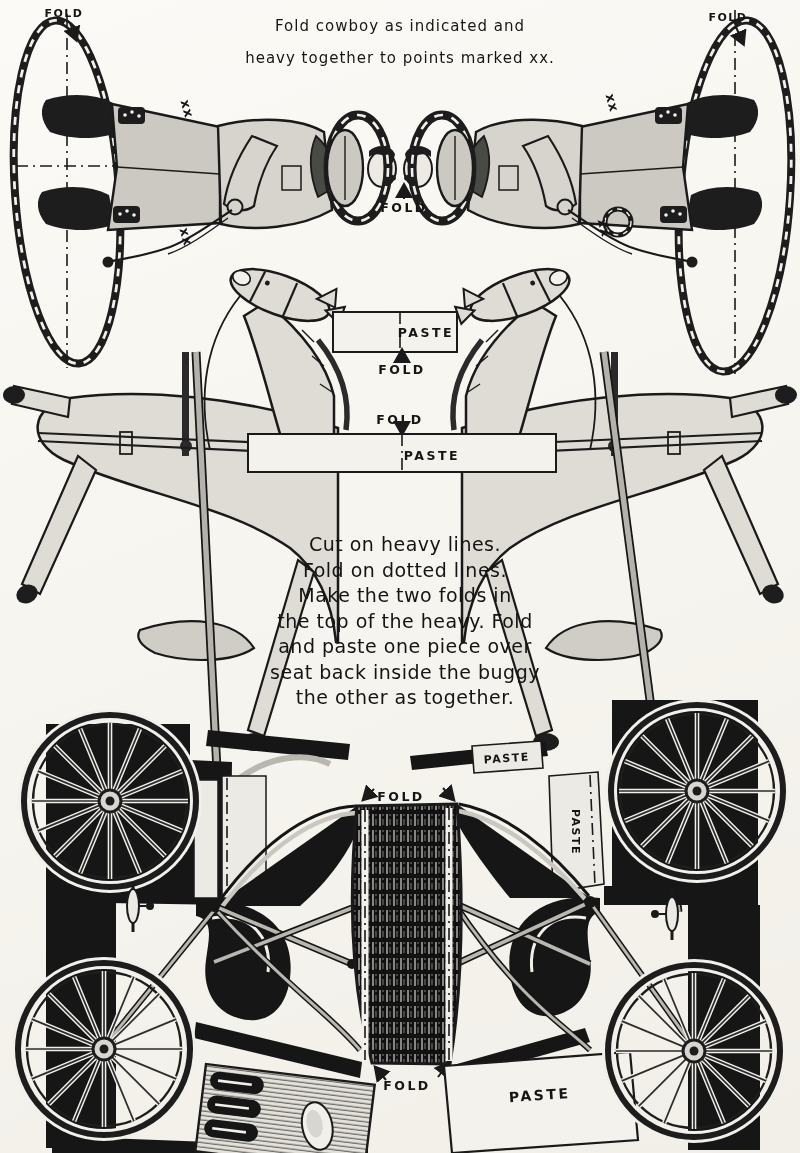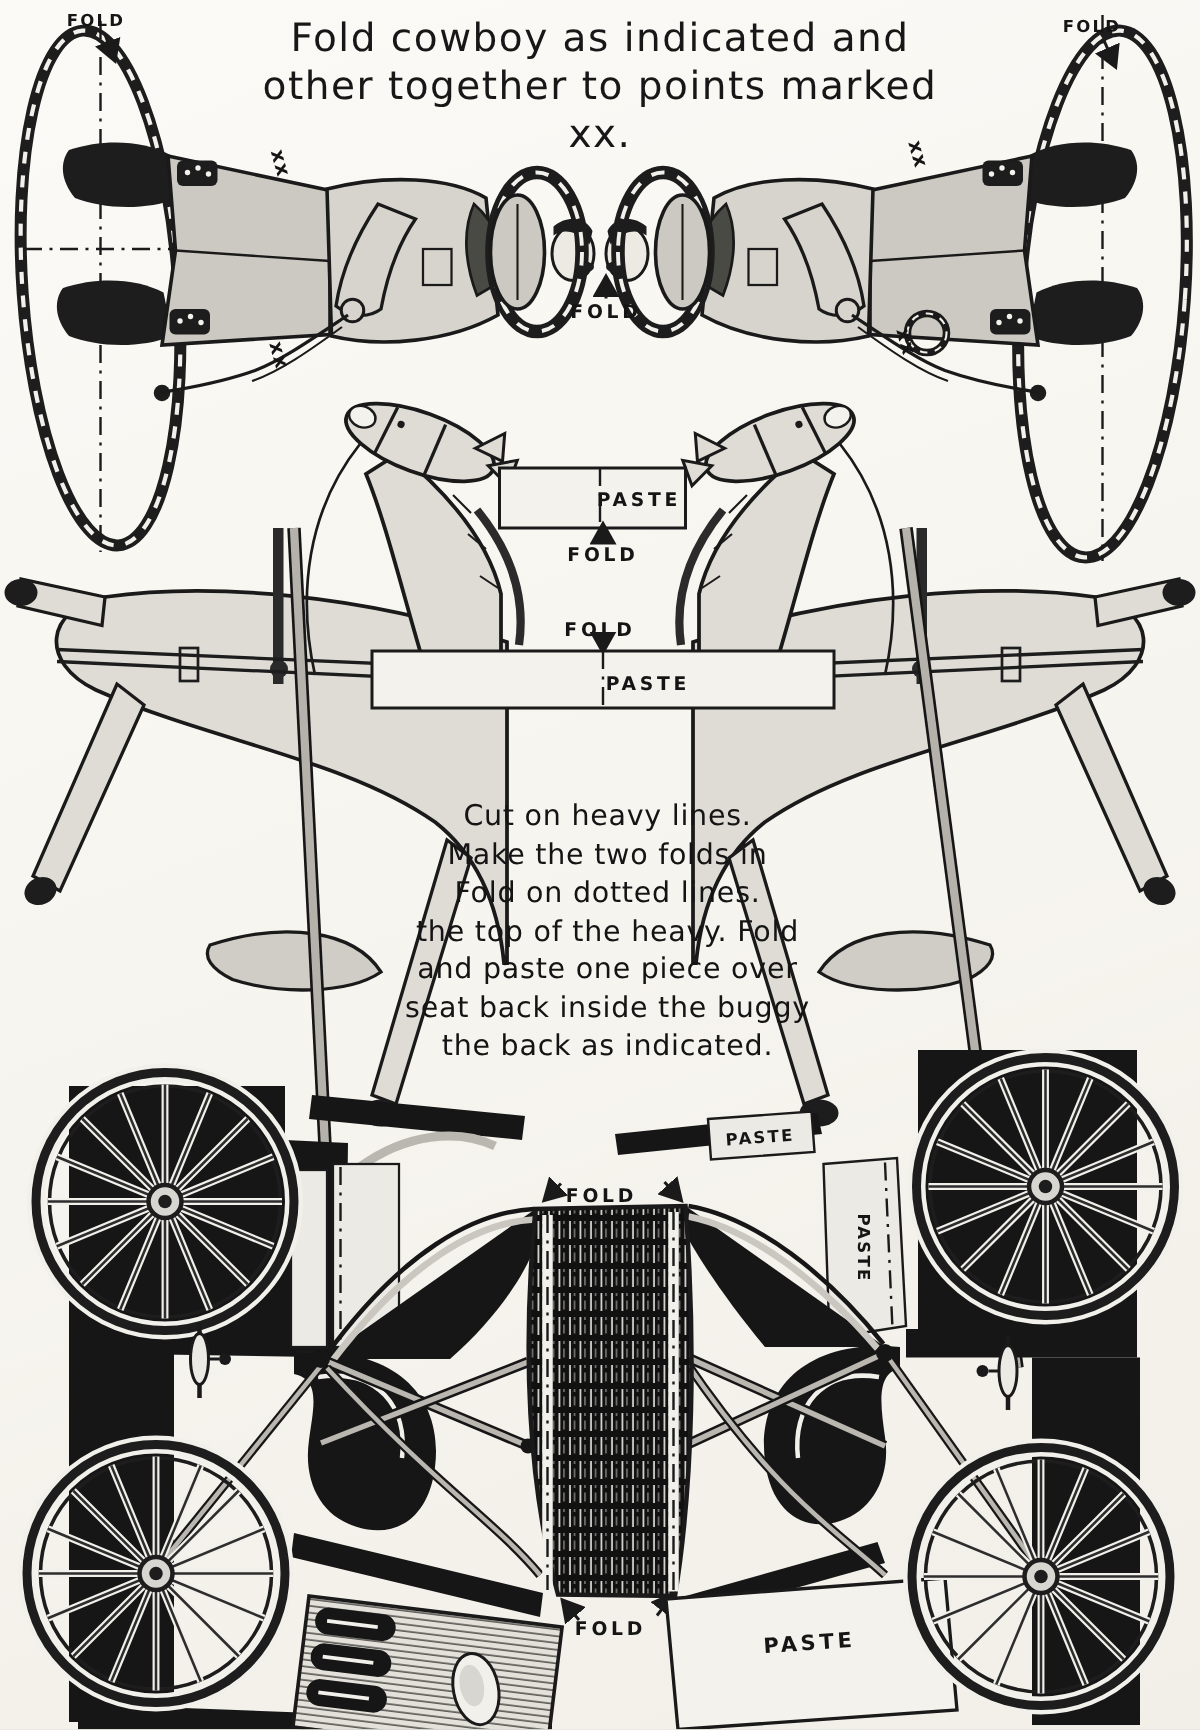--- a/index.html
+++ b/index.html
@@ -1,34 +1,34 @@
 <!DOCTYPE html>
 <html><head>
 <meta charset="utf-8">
 <style>
   html,body{margin:0;padding:0;background:#e8e6e0;}
   .page{position:relative;width:800px;height:1153px;background:linear-gradient(160deg,#fbfaf6 0%,#f6f4ee 55%,#f1efe8 100%);overflow:hidden;font-family:"DejaVu Sans",sans-serif;}
-  .title{position:absolute;left:150px;top:10px;width:500px;text-align:center;color:#171717;font-size:26px;letter-spacing:1px;line-height:32px;font-weight:500;}
+  .title{position:absolute;left:150px;top:10px;width:500px;text-align:center;color:#171717;font-size:15px;letter-spacing:1px;line-height:32px;font-weight:500;}
   .instructions{position:absolute;left:218px;top:532px;width:374px;text-align:center;color:#141414;font-size:19px;line-height:25.5px;letter-spacing:.5px;font-weight:500;}
   svg{position:absolute;left:0;top:0;}
   svg text{font-family:"DejaVu Sans",sans-serif;fill:#151515;}
   .lbl{font-size:12.5px;font-weight:bold;letter-spacing:2.5px;text-anchor:middle;}
   .lbl-sm{font-size:11px;font-weight:bold;letter-spacing:1.5px;text-anchor:middle;}
   .xxm{font-size:13px;font-weight:bold;letter-spacing:1px;text-anchor:middle;}
   .dashdot{stroke:#1a1a1a;stroke-width:1.6;fill:none;stroke-dasharray:12 5 2 5;}
   .arrow{stroke:#1a1a1a;stroke-width:2;fill:none;}
 </style>
 </head>
 <body>
 
 <div class="page">
 
   <div class="title">
     <div>Fold cowboy as indicated and</div>
-    <div>other together to points marked xx.</div>
+    <div>heavy together to points marked xx.</div>
   </div>
 
   <svg width="800" height="1153" viewBox="0 0 800 1153">
     <defs>
       <marker id="ah" markerWidth="9" markerHeight="9" refX="6" refY="4.5" orient="auto">
         <path d="M0,0 L8,4.5 L0,9 Z" fill="#1a1a1a"></path>
       </marker>
       <pattern id="vh" width="7" height="16" patternUnits="userSpaceOnUse">
         <rect width="7" height="16" fill="#111111"></rect>
         <path d="M2,0 V16" stroke="#e7e5df" stroke-width="1.1" stroke-dasharray="10 4"></path>
@@ -285,21 +285,21 @@
     <g>
       <line x1="672" y1="890" x2="672" y2="940" stroke="#1a1a1a" stroke-width="3"></line>
       <ellipse cx="672" cy="914" rx="6" ry="17" fill="#eceae4" stroke="#1a1a1a" stroke-width="2"></ellipse>
       <circle cx="655" cy="914" r="4" fill="#1a1a1a"></circle>
       <line x1="659" y1="914" x2="666" y2="914" stroke="#1a1a1a" stroke-width="2"></line>
     </g>
   </svg>
 
   <div class="instructions">
     <div>Cut on heavy lines.</div>
+    <div>Fold on dotted lines.</div>
     <div>Make the two folds in</div>
-    <div>Fold on dotted lines.</div>
     <div>the top of the heavy. Fold</div>
     <div>and paste one piece over</div>
     <div>seat back inside the buggy</div>
-    <div>the back as indicated.</div>
+    <div>the other as together.</div>
   </div>
 
 </div>
 
 </body></html>

